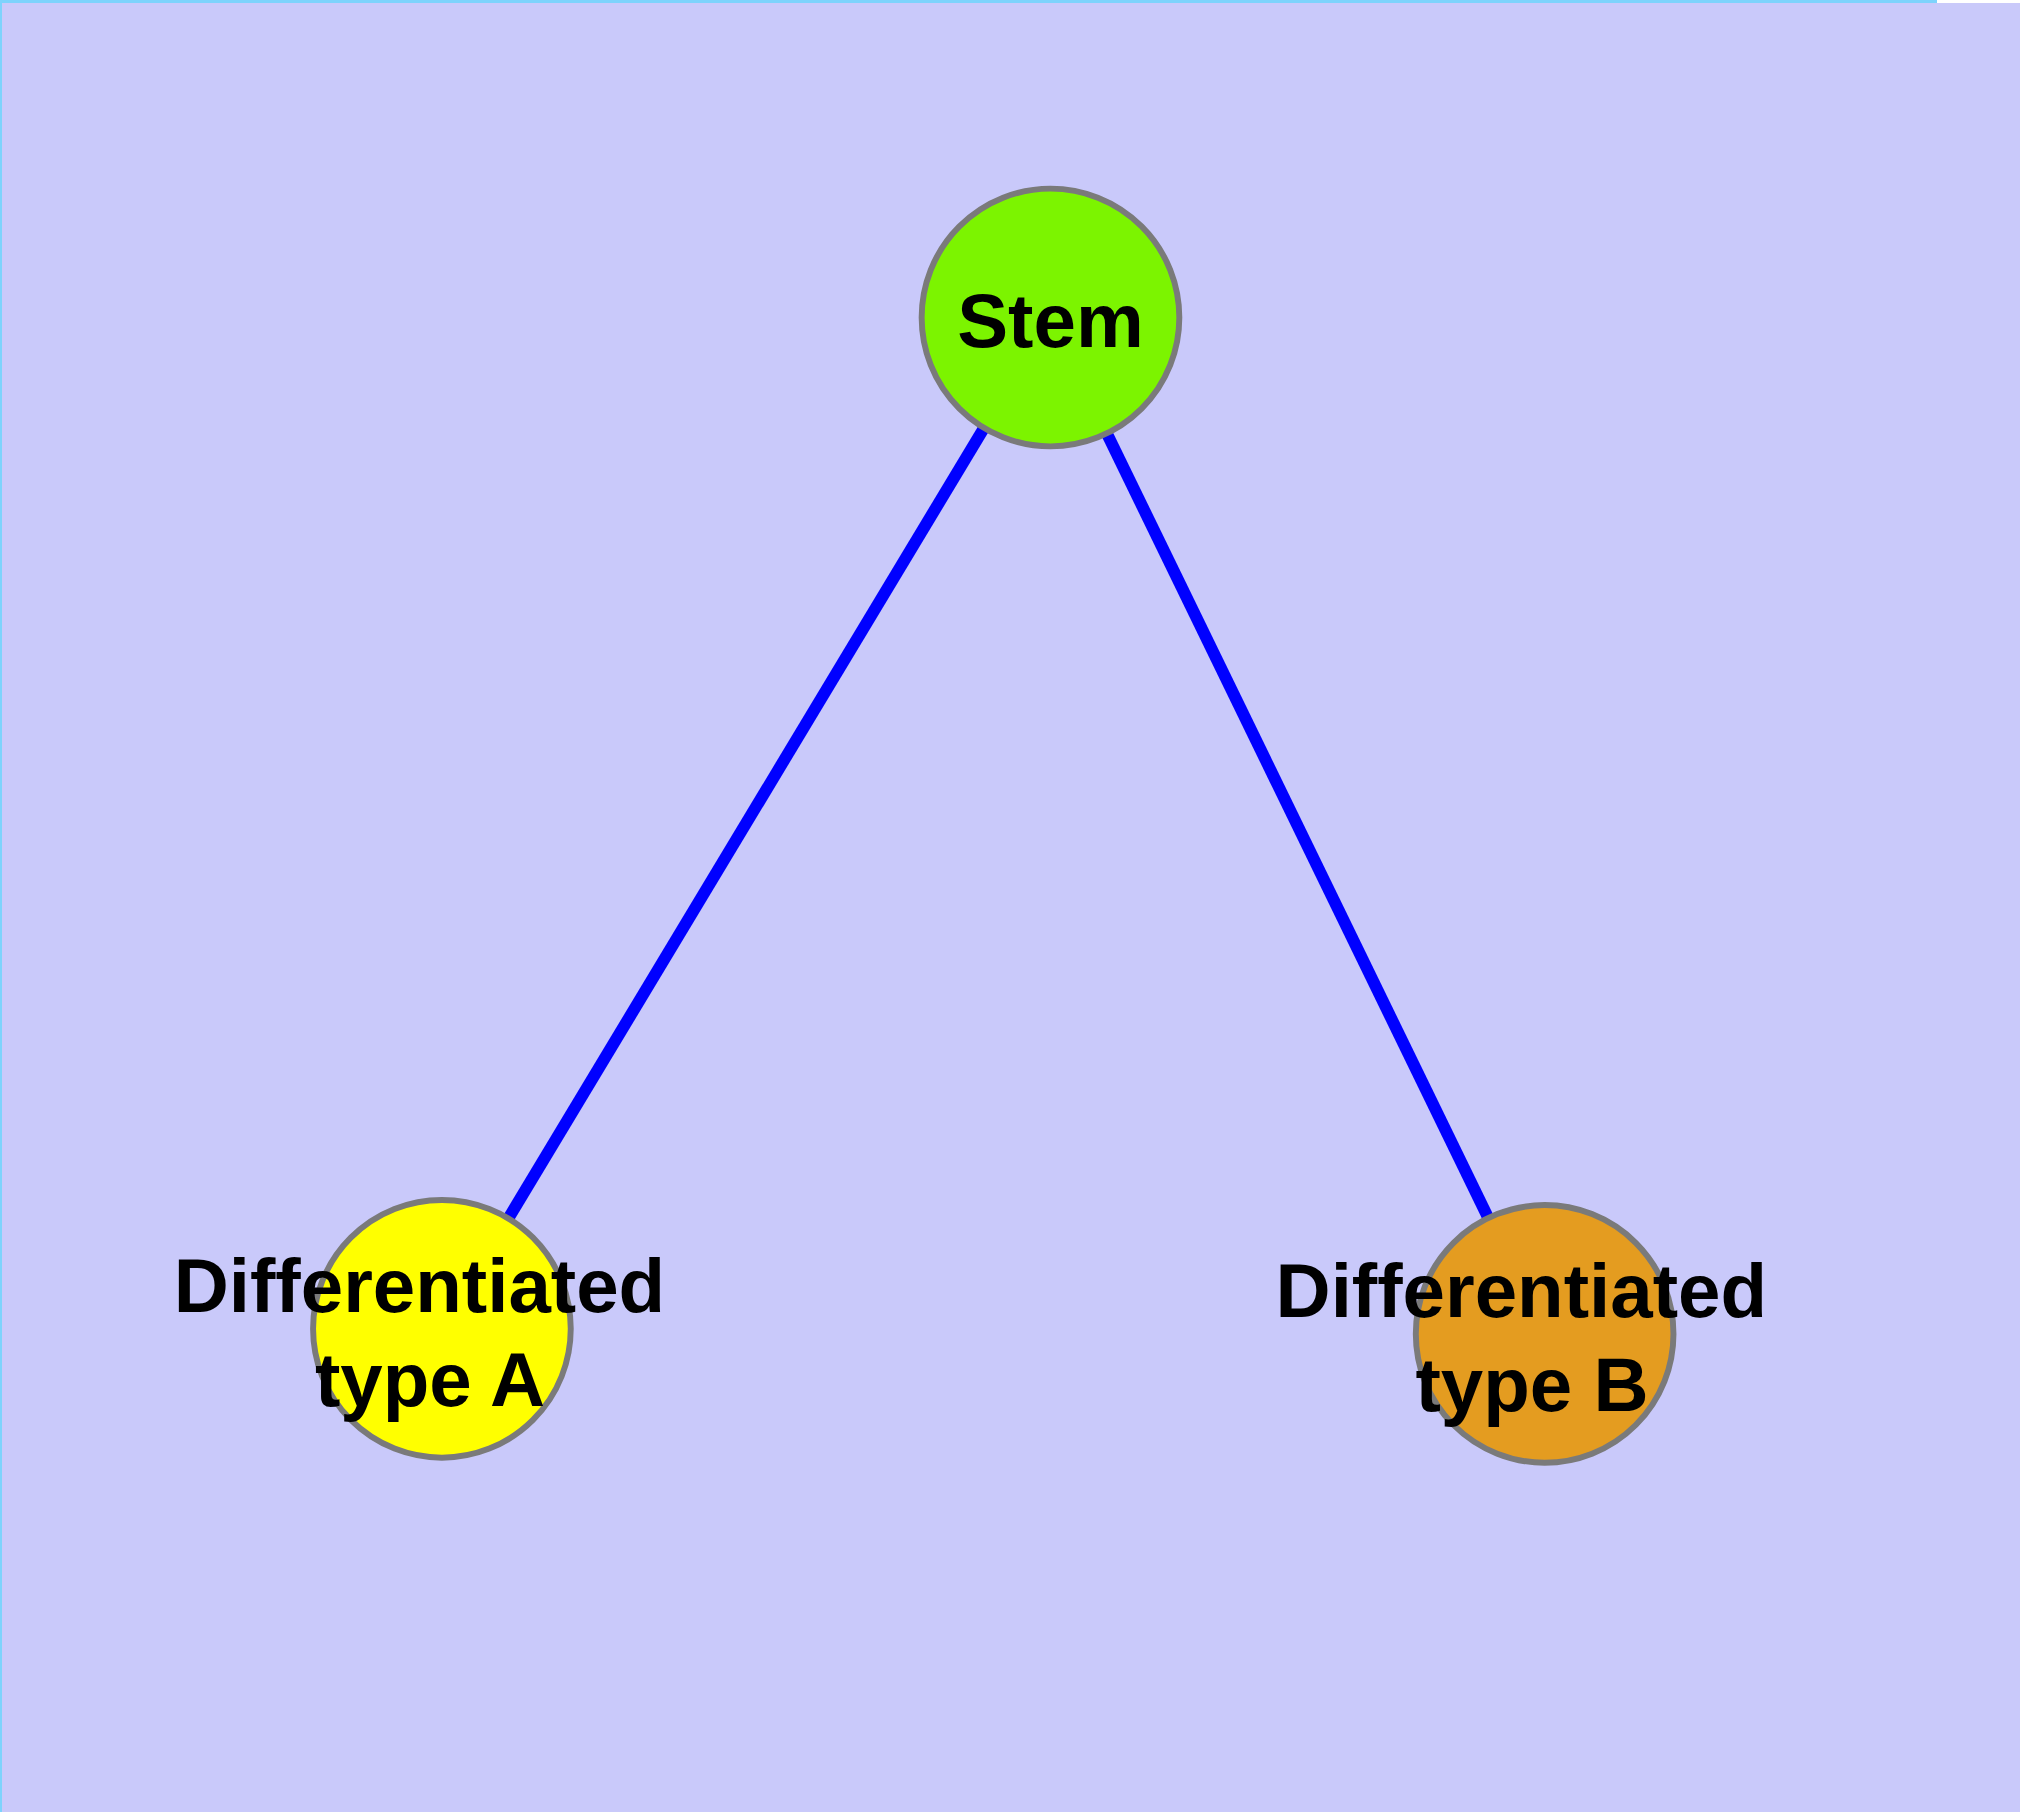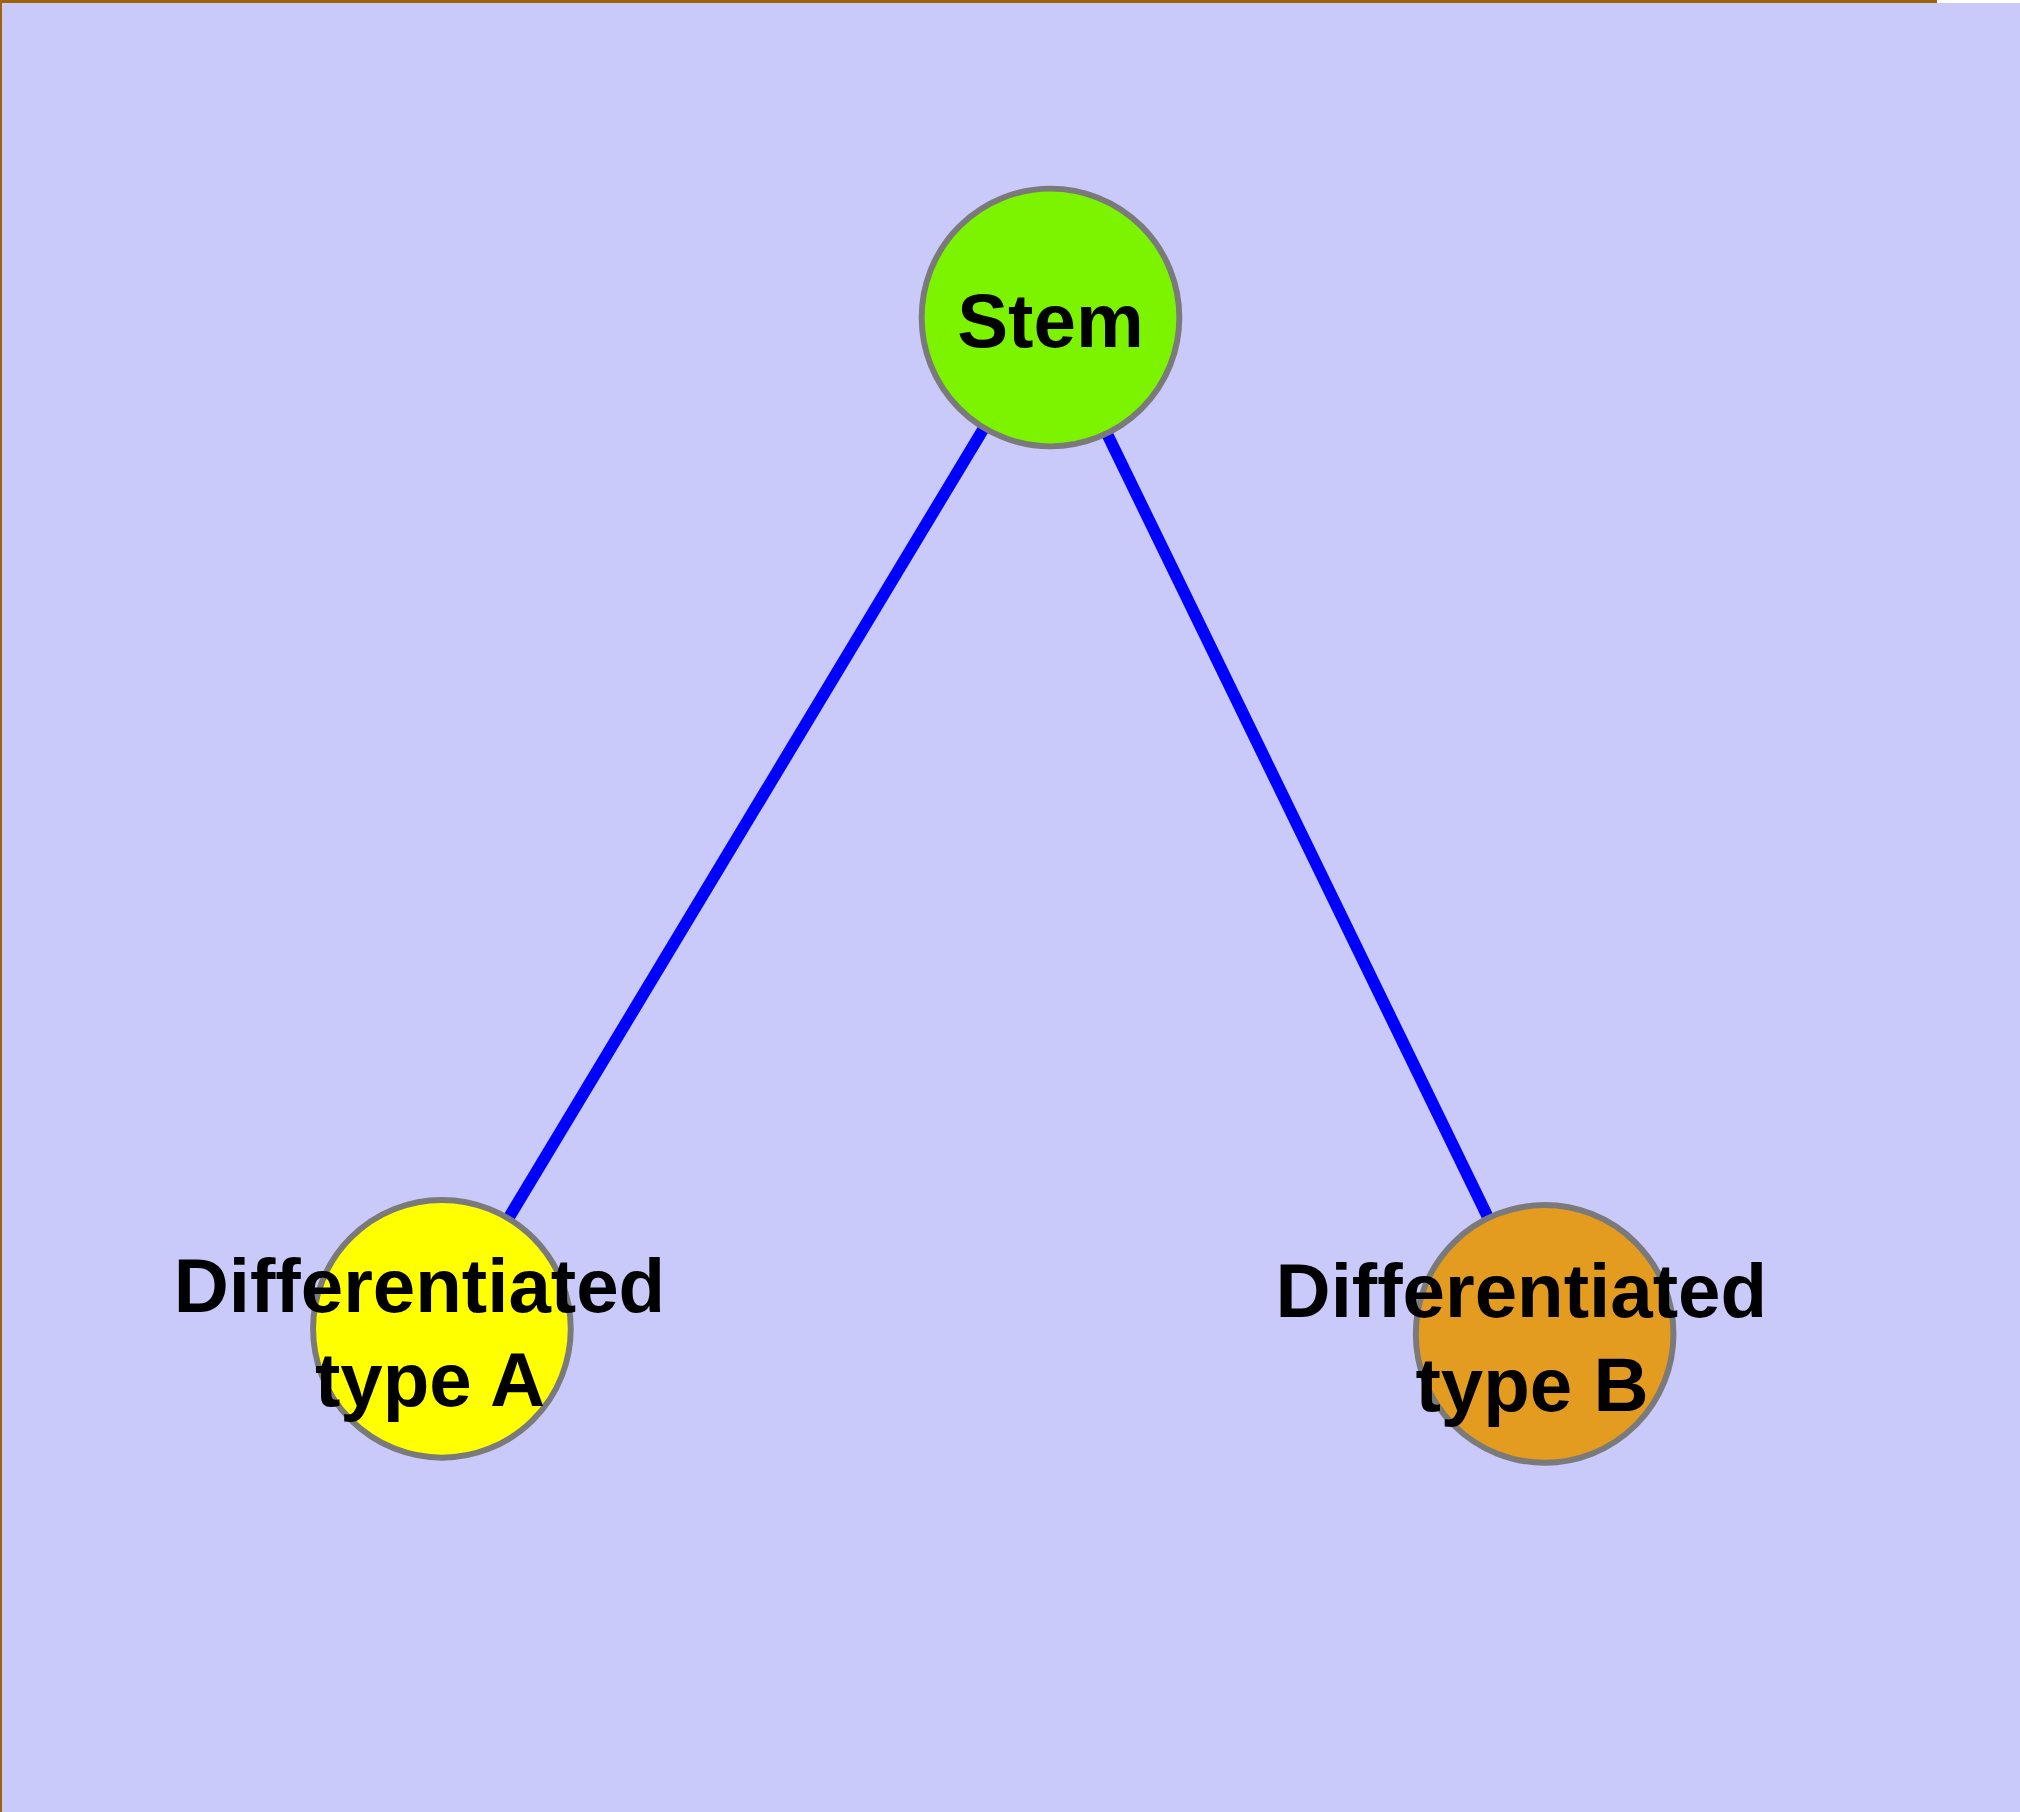--- a/index.html
+++ b/index.html
@@ -9,21 +9,21 @@
     width: 2021px;
     height: 1812px;
     overflow: hidden;
   }
   .figure-wrap {
     width: 1937px;
     height: 1812px;
     box-sizing: border-box;
     padding-top: 3.4px;   
     padding-left: 1.7px;  
-    background: #a16207;
+    background: #7dd3fc;
   }
   svg.graph-canvas {
     display: block;
     width: 2019px;
     height: 1809px;
   }
   .edge {
     stroke-width: 14px;
     fill: none;
   }

